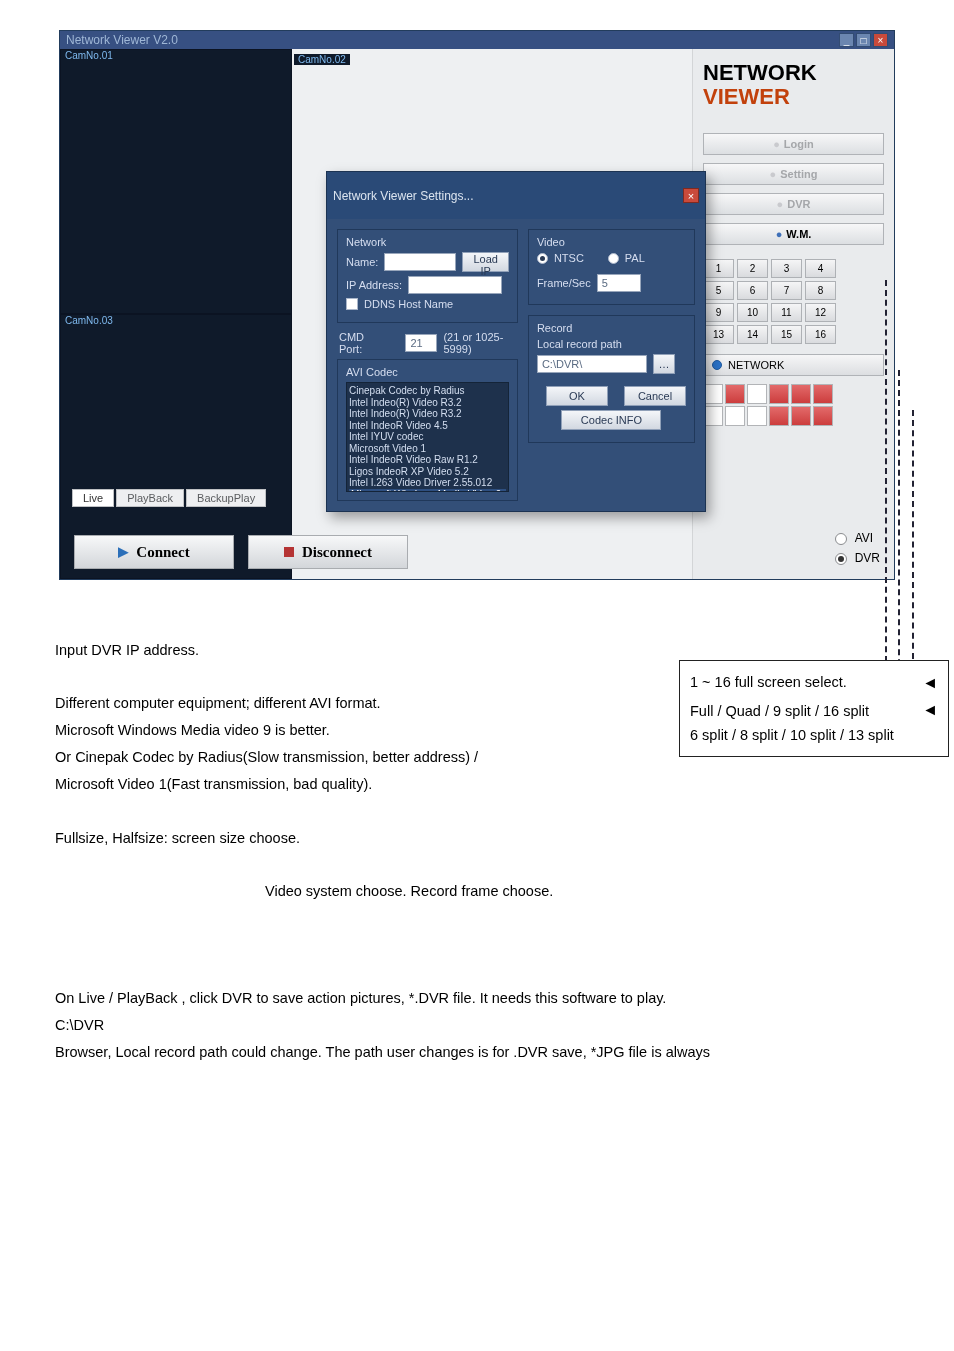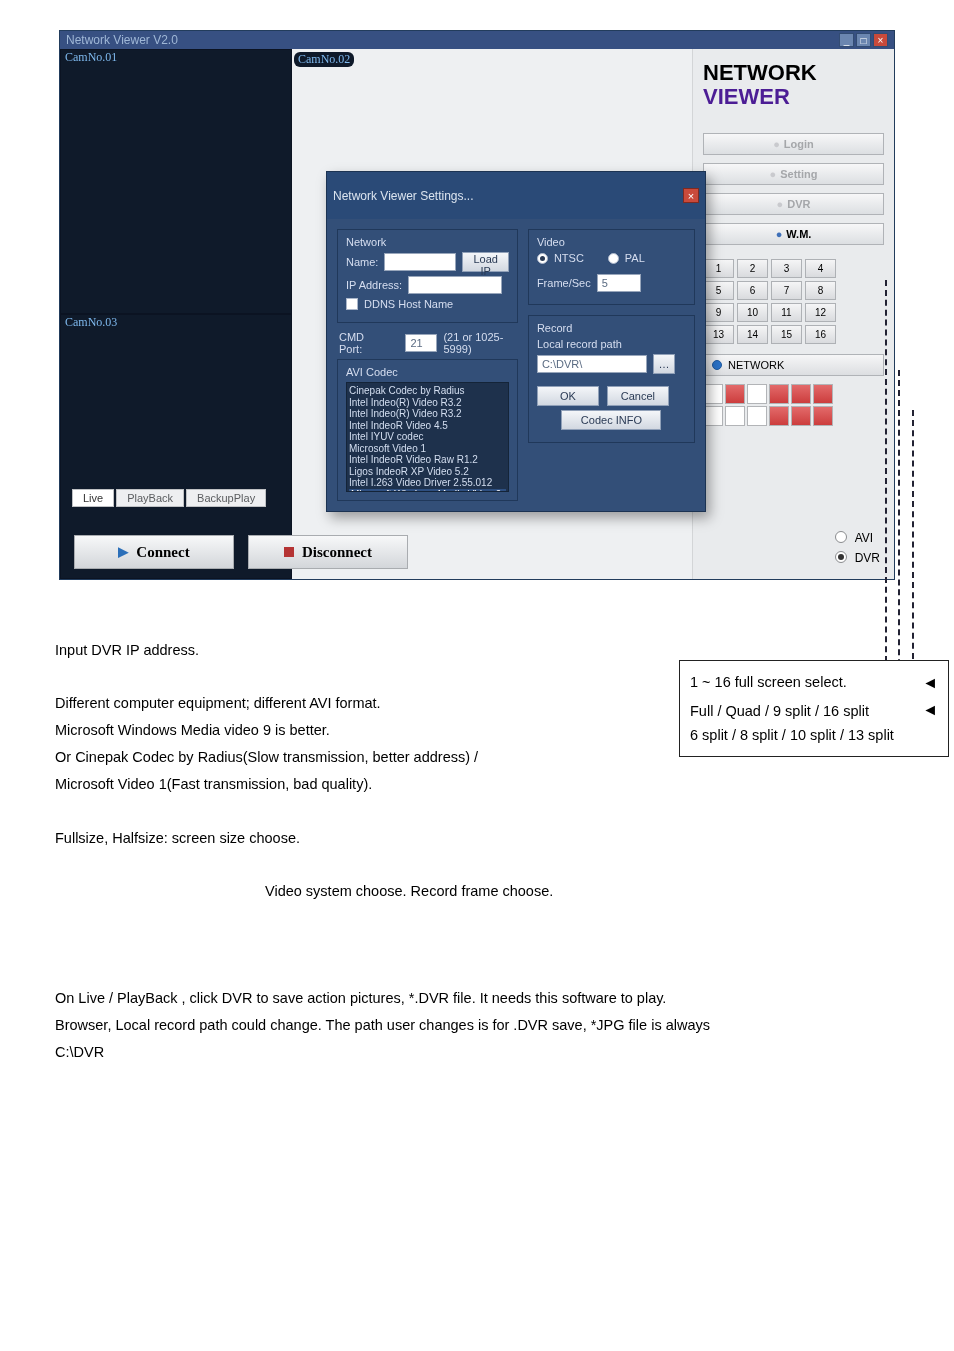--- a/index.html
+++ b/index.html
@@ -54,41 +54,40 @@
     flex-direction: column;
     background: #1d2a3d;
   }
   .cam-panel {
     flex: 1;
     background: #0f1a2a;
     border: 1px solid #0b1322;
   }
   .cam-label {
     color: #7fb9ee;
-    font-size: 12px;
+    font-size: 10px;
     padding: 0 4px;
-    font-family: Liberation Serif, serif;
   }
   .mid-col {
     flex: 1;
     background: #eef0f2;
   }
   .right-col {
     width: 202px;
     background: #e9ebed;
     padding: 12px 10px 0 10px;
     border-left: 1px solid #d3d5d7;
   }
   .logo {
     font-weight: bold;
     line-height: 1.1;
     font-size: 22px;
     margin-bottom: 24px;
   }
-  .logo .red { color: #4c1d95; }
+  .logo .red { color: #c2410c; }
   .side-btn {
     display: flex;
     align-items: center;
     justify-content: center;
     width: 100%;
     height: 22px;
     background: linear-gradient(#f7f7f8, #dcdfe2);
     border: 1px solid #b0b3b7;
     font-size: 11px;
     font-weight: bold;
@@ -179,21 +178,21 @@
   .big-btn .play { color: #2b6fb9; font-size: 13px; }
   .big-btn .stop { width: 10px; height: 10px; background: #b53434; }
   .avidvr {
     position: absolute;
     right: 14px; bottom: 14px;
     display: flex;
     flex-direction: column;
     gap: 6px;
     font-size: 12px;
   }
-  .radio-row { display: flex; align-items: flex-start; gap: 8px; }
+  .radio-row { display: flex; align-items: flex-end; gap: 8px; }
   .radio-dot {
     width: 12px; height: 12px; border-radius: 50%;
     border: 1px solid #8a8c8f; background: #fff;
     display: flex; align-items: center; justify-content: center;
   }
   .radio-dot.filled::after {
     content: ""; width: 6px; height: 6px; border-radius: 50%;
     background: #333;
   }
   
@@ -325,21 +324,21 @@
     <div class="app-body">
       <div class="left-col">
         <div class="cam-panel">
           <div class="cam-label">CamNo.01</div>
         </div>
         <div class="cam-panel">
           <div class="cam-label">CamNo.03</div>
         </div>
       </div>
       <div class="mid-col">
-        <div class="cam-label" style="color:#7fb9ee;background:#0f1a2a;display:inline-block;padding:0 4px;margin:2px 0 0 2px;border-radius:6px;">CamNo.02</div>
+        <div class="cam-label" style="color:#7fb9ee;background:#0f1a2a;display:inline-block;padding:0 4px;margin:2px 0 0 2px;">CamNo.02</div>
       </div>
       <div class="right-col">
         <div class="logo">
           <div>NETWORK</div>
           <div class="red">VIEWER</div>
         </div>
         <div class="side-btn disabled">
             <span style="margin-right:4px;color:#c9cace;">●</span>
             <span>Login</span>
           </div>
@@ -517,21 +516,21 @@
               <input class="txt" style="width: 44px;" value="5">
             </div>
           </div>
           <div class="group" style="margin-top:10px">
             <div class="group-title">Record</div>
             <div>Local record path</div>
             <div class="row">
               <input class="txt" style="width: 110px;" value="C:\DVR\">
               <button class="btn" style="width:22px;padding:0">…</button>
             </div>
-            <div class="row" style="margin-top:12px;justify-content:flex-start;gap:8px">
+            <div class="row" style="margin-top:12px;justify-content:flex-end;gap:16px">
               <button class="btn" style="width:62px">OK</button>
               <button class="btn" style="width:62px">Cancel</button>
             </div>
             <div class="row" style="justify-content:center">
               <button class="btn" style="width:100px">Codec INFO</button>
             </div>
           </div>
         </div>
       </div>
     </div>
@@ -548,22 +547,22 @@
     <p class="indent3">Different computer equipment; different AVI format.</p>
     <p>Microsoft Windows Media video 9 is better.</p>
     <p>Or Cinepak Codec by Radius(Slow transmission, better address) /</p>
     <p>Microsoft Video 1(Fast transmission, bad quality).</p>
     <br>
     <p class="indent2">Fullsize, Halfsize: screen size choose.</p>
     <br>
     <p style="margin-left:210px">Video system choose. Record frame choose.</p>
     <br><br><br>
     <p>On Live / PlayBack , click DVR to save action pictures, *.DVR file. It needs this software to play.</p>
+    <p>C:\DVR</p>
     <p>Browser, Local record path could change. The path user changes is for .DVR save, *JPG file is always</p>
-    <p>C:\DVR</p>
   </div>
 
   <div class="callout">
     <div style="display:flex;justify-content:space-between;align-items:center">
       <span>1 ~ 16 full screen select.</span>
       <span style="font-size:16px">◄</span>
     </div>
     <div style="display:flex;justify-content:space-between;align-items:flex-end">
       <span>Full / Quad / 9 split / 16 split</span>
       <span style="font-size:16px">◄</span>

